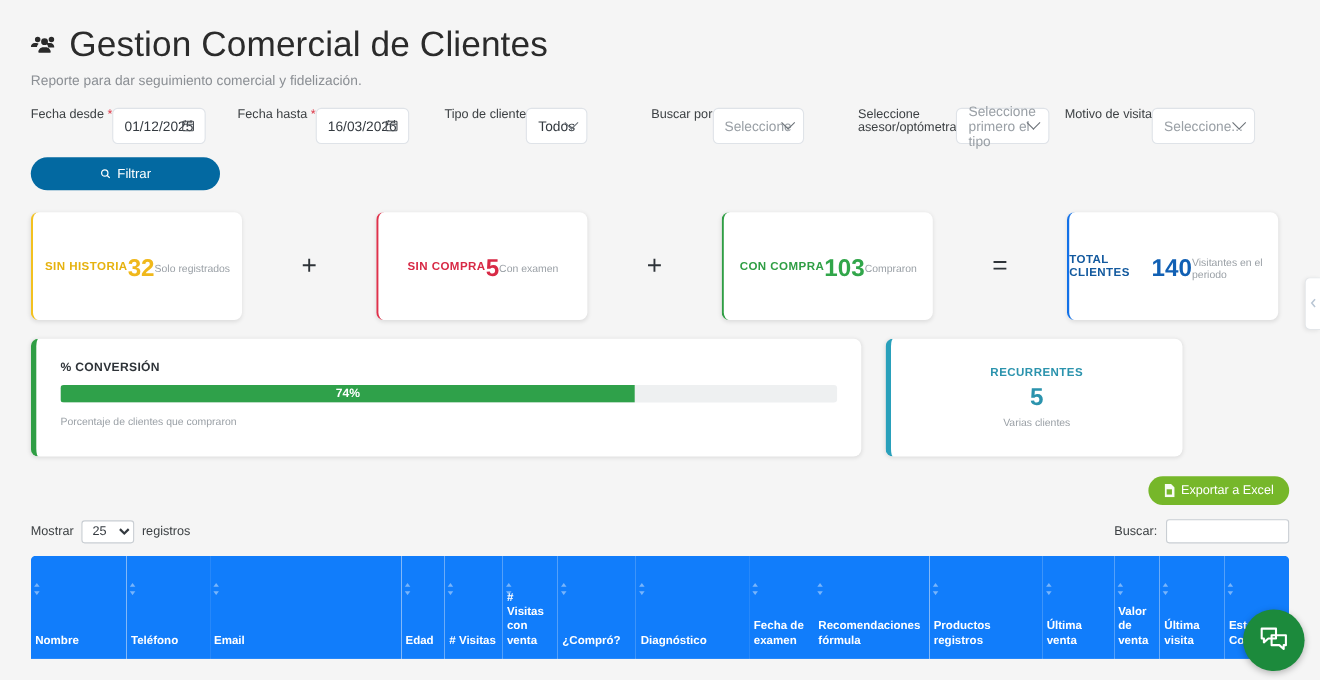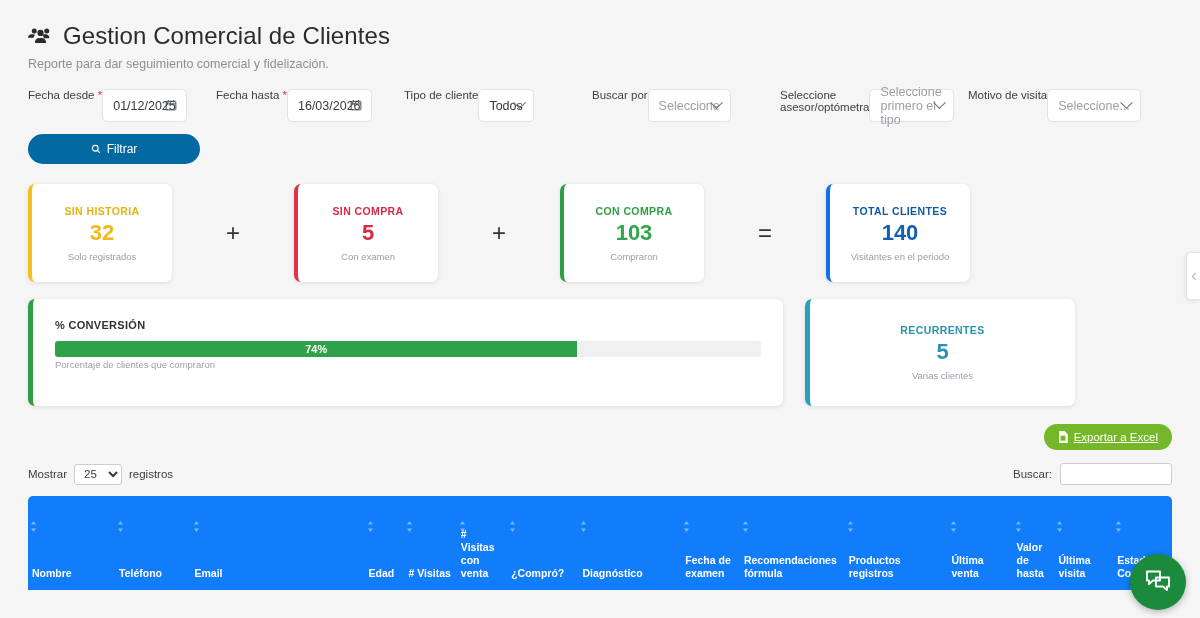--- a/index.html
+++ b/index.html
@@ -8,21 +8,21 @@
     background: #f5f5f5;
     font-family: "Liberation Sans", sans-serif;
     overflow: hidden;
     color: #212529;
   }
   .page { position: relative; width: 1200px; height: 618px; padding: 0 28px; }
 
   
   .page-title {
     display: flex; align-items: center; gap: 10px;
-    font-size: 24px; font-weight: 400; color: #2b2b2b;
+    font-size: 32px; font-weight: 400; color: #2b2b2b;
     padding-top: 22px; letter-spacing: .1px;
   }
   .people-icon { display:inline-flex; width: 25px; height: 20px; color:#2b2b2b; }
   .subtitle { font-size: 12.5px; color: #8b8f94; margin-top: 7px; }
 
   
   .filters { display: flex; gap: 14px; margin-top: 18px; }
   .field { display: flex; flex-direction: row; }
   .f1 { width: 174px; } .f2 { width: 174px; } .f3 { width: 174px; }
   .f4 { width: 174px; } .f5 { width: 174px; } .f6 { width: 174px; }
@@ -44,55 +44,55 @@
   .btn-filtrar {
     width: 172px; height: 30px; background: #0369a1; color: #fff;
     border: none; border-radius: 16px; font-size: 12px;
     display: flex; align-items: center; justify-content: center; gap: 6px;
     cursor: pointer; font-family: inherit;
   }
 
   
   .stats { display: flex; align-items: center; margin-top: 20px; gap: 0; }
   .card {
-    flex: 0 0 auto; width: 144px; height: 98px; background: #fff;
-    border-radius: 7px; border-left: 4px solid #a21caf;
+    flex: 0 0 auto; width: 192px; height: 98px; background: #fff;
+    border-radius: 7px; border-left: 2px solid #a21caf;
     box-shadow: 0 1px 4px rgba(0,0,0,.10);
-    display: flex; flex-direction: column; align-items: center; justify-content: center;
+    display: flex; align-items: center; justify-content: center;
     position: relative;
   }
   .card-label { font-size: 10.5px; font-weight: bold; letter-spacing: .4px; }
   .card-value { font-size: 22px; font-weight: bold; margin-top: 3px; }
   .card-sub { font-size: 9.5px; color: #9aa0a6; margin-top: 5px; }
   .op { width: 122px; text-align: center; font-size: 24px; color: #2e3338; font-weight: 300; }
 
   
   .convrow { display: flex; gap: 22px; margin-top: 17px; align-items: stretch; }
   .conv-card {
     width: 755px; height: 107px; background: #fff; border-radius: 7px;
     border-left: 5px solid #2f9e44; box-shadow: 0 1px 4px rgba(0,0,0,.10);
     padding: 20px 22px;
   }
   .conv-title { font-size: 11px; font-weight: bold; color: #2e3338; letter-spacing: .3px; }
   .bar-track { height: 16px; background: #eef0f1; border-radius: 3px; margin-top: 10px; overflow: hidden; }
   .bar-fill { height: 100%; background: #2fa14a; color: #fff; font-size: 11px; font-weight: bold;
               display: flex; align-items: center; justify-content: center; }
-  .conv-sub { font-size: 9.5px; color: #9aa0a6; margin-top: 2px; }
+  .conv-sub { font-size: 9.5px; color: #9aa0a6; margin-top: 12px; }
   .rec-card {
     width: 270px; height: 107px; background: #fff; border-radius: 7px;
     border-left: 5px solid #29a0bb; box-shadow: 0 1px 4px rgba(0,0,0,.10);
     display: flex; flex-direction: column; align-items: center; justify-content: center;
   }
 
   
   .exportrow { display: flex; justify-content: flex-end; margin-top: 18px; }
   .btn-excel {
     background: #76b72a; color: #fff; border: none; border-radius: 16px;
     height: 26px; padding: 0 14px; font-size: 11.5px; cursor: pointer;
-    display: flex; align-items: center; gap: 6px; font-family: inherit; text-decoration: underline;
+    display: flex; align-items: center; gap: 6px; font-family: inherit;
   }
   .tablectl { display: flex; justify-content: space-between; align-items: center; margin-top: 13px; }
   .mostrar { font-size: 11.5px; color: #3c4043; display: flex; align-items: center; gap: 7px; }
   .mini-select {
     height: 21px; border: 1px solid #c9ced3; border-radius: 3px; background: #fff;
     font-size: 11.5px; font-family: inherit; color: #343a40; padding-left: 5px; width: 48px;
   }
   .buscar-wrap { display: flex; align-items: center; gap: 8px; font-size: 11.5px; color: #3c4043; }
   .buscar-input { width: 112px; height: 22px; border: 1px solid #c9ced3; border-radius: 3px;
                   background: #fff; font-family: inherit; font-size: 11.5px; padding: 0 5px; }
@@ -348,21 +348,21 @@
                   <path d="M3.5 0L6 3.5H1z"></path>
                   <path d="M3.5 11L1 7.5h5z"></path>
                 </svg></span><span>Productos registros</span></th>
             <th><span class="sorticon"><svg viewBox="0 0 7 11" fill="#cfe4fb">
                   <path d="M3.5 0L6 3.5H1z"></path>
                   <path d="M3.5 11L1 7.5h5z"></path>
                 </svg></span><span>Última venta</span></th>
             <th><span class="sorticon"><svg viewBox="0 0 7 11" fill="#cfe4fb">
                   <path d="M3.5 0L6 3.5H1z"></path>
                   <path d="M3.5 11L1 7.5h5z"></path>
-                </svg></span><span>Valor de hasta</span></th>
+                </svg></span><span>Valor de venta</span></th>
             <th><span class="sorticon"><svg viewBox="0 0 7 11" fill="#cfe4fb">
                   <path d="M3.5 0L6 3.5H1z"></path>
                   <path d="M3.5 11L1 7.5h5z"></path>
                 </svg></span><span>Última visita</span></th>
             <th><span class="sorticon"><svg viewBox="0 0 7 11" fill="#cfe4fb">
                   <path d="M3.5 0L6 3.5H1z"></path>
                   <path d="M3.5 11L1 7.5h5z"></path>
                 </svg></span><span>Estado Contacto</span></th>
           </tr>
         </thead>

